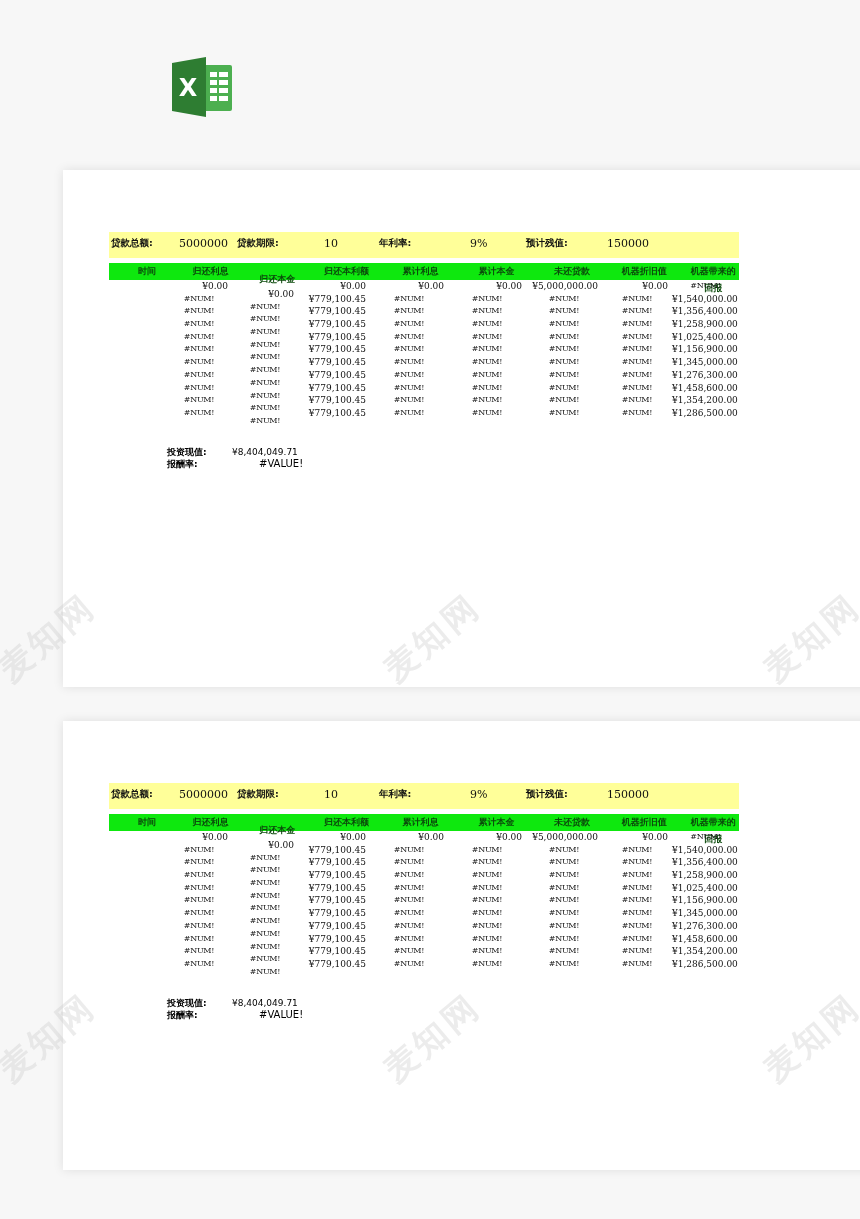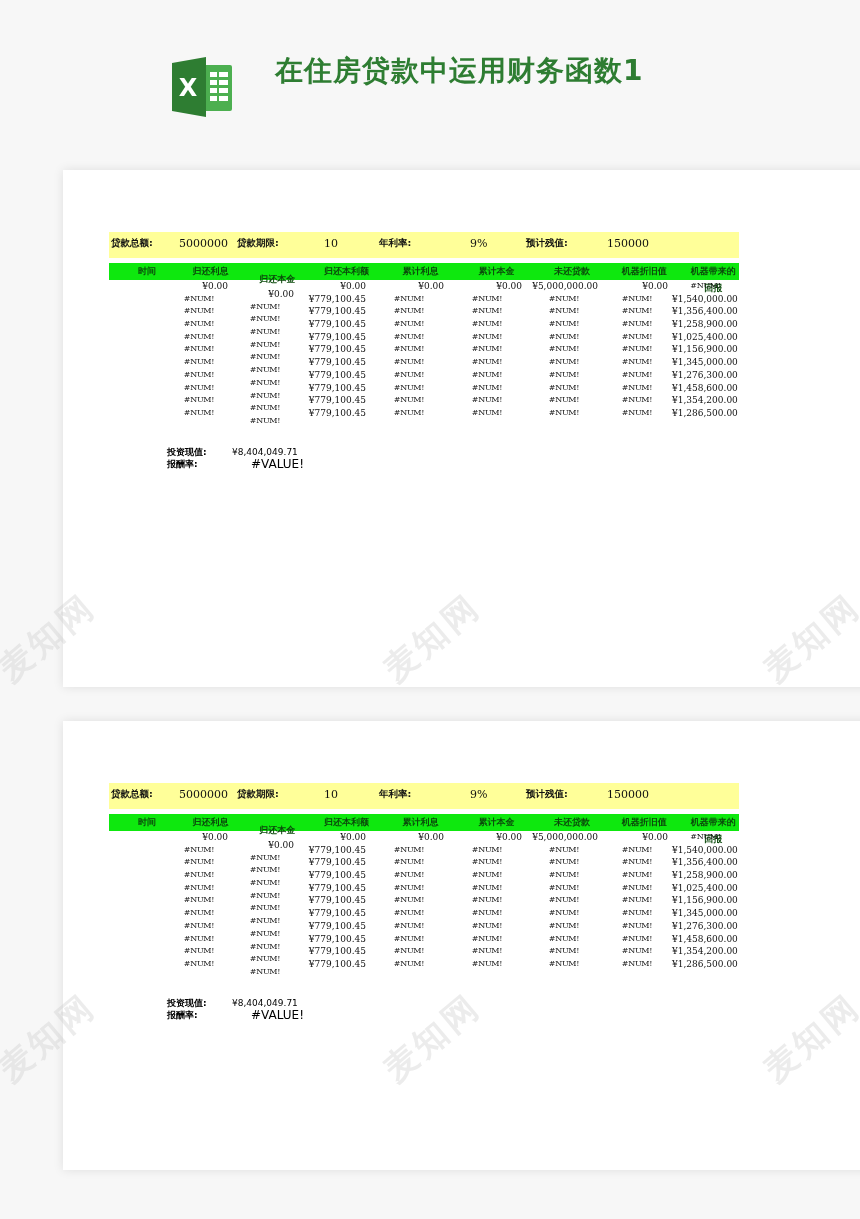--- a/index.html
+++ b/index.html
@@ -71,21 +71,21 @@
   .num { text-align: center; }
   .num-small { font-size: 8px !important; letter-spacing: -0.3px; }
 
   .summary {
     position: absolute; left: 58px; top: 276px;
     font-size: 9px;
   }
   .summary .line { height: 12px; line-height: 12px; position: relative; width: 200px; }
   .summary .lbl { font-family: "DejaVu Sans", sans-serif; font-weight: bold; position: absolute; left: 0; }
   .summary .v1 { position: absolute; left: 65px; text-align: center; }
-  .summary .v2 { position: absolute; left: 84px; font-size: 12px; }
+  .summary .v2 { position: absolute; left: 92px; font-size: 10px; }
 
   .wm {
     position: absolute; color: rgba(200,200,200,0.35);
     font-family: "DejaVu Sans", sans-serif; font-size: 34px; font-weight: bold;
     transform: rotate(-40deg); white-space: nowrap; pointer-events: none;
     letter-spacing: 4px;
   }
 </style>
 </head>
 <body>
@@ -99,21 +99,20 @@
       <rect x="38" y="23" width="7" height="5"></rect>
         <rect x="47" y="23" width="9" height="5"></rect>
       <rect x="38" y="31" width="7" height="5"></rect>
         <rect x="47" y="31" width="9" height="5"></rect>
       <rect x="38" y="39" width="7" height="5"></rect>
         <rect x="47" y="39" width="9" height="5"></rect>
     </g>
     <polygon points="0,6 34,0 34,60 0,54" fill="#2e7d32"></polygon>
     <text x="16" y="39" font-family="DejaVu Sans, sans-serif" font-size="24" font-weight="bold" fill="#ffffff" text-anchor="middle">X</text>
   </svg>
-  <div class="title">在住房贷款中运用财务函数1</div>
 </div>
 
 <div class="page page1">
   <div class="sheet">
     <div class="params">
       <span class="lbl" style="left:2px">贷款总额:</span>
       <span class="val" style="left:70px">5000000</span>
       <span class="lbl" style="left:128px">贷款期限:</span>
       <span class="val" style="left:215px">10</span>
       <span class="lbl" style="left:270px">年利率:</span>

